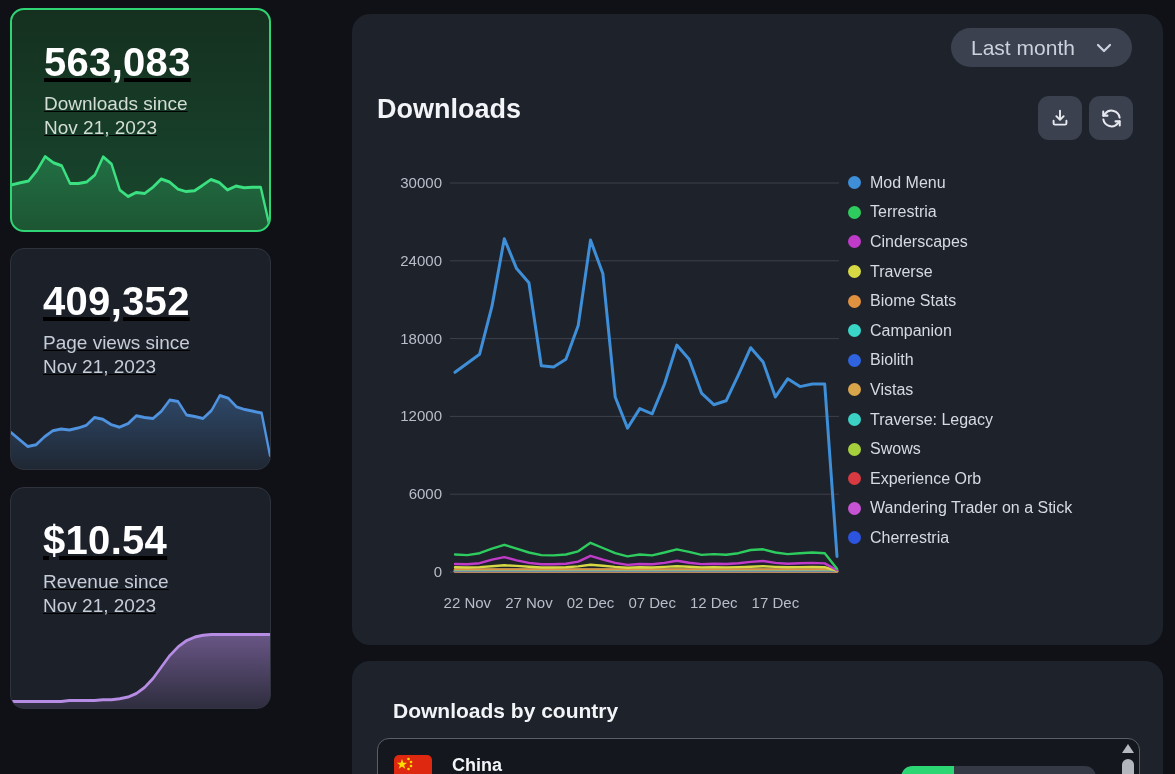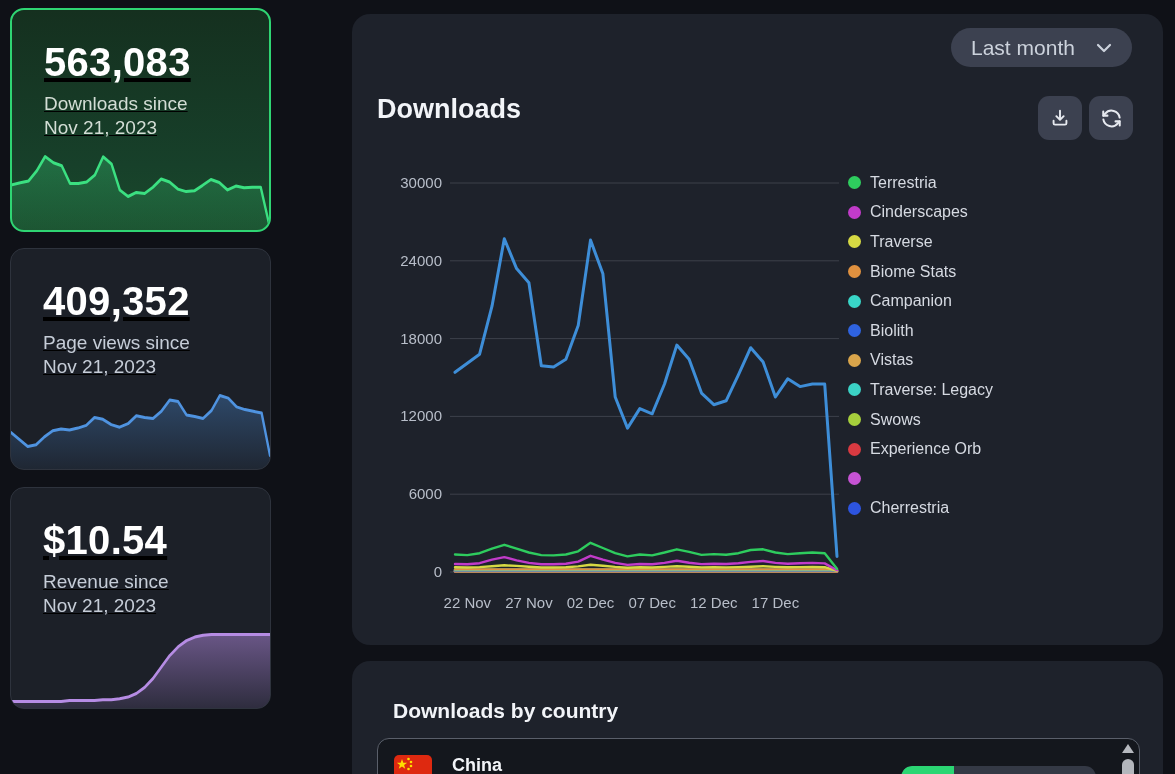--- a/index.html
+++ b/index.html
@@ -159,20 +159,24 @@
         <polyline points="75.0,406.2 87.3,406.2 99.6,406.2 112.0,406.2 124.3,406.2 136.6,406.2 148.9,406.2 161.3,406.2 173.6,406.2 185.9,406.2 198.2,406.2 210.5,406.2 222.9,406.2 235.2,406.2 247.5,406.2 259.8,406.2 272.2,406.2 284.5,406.2 296.8,406.2 309.1,406.2 321.5,406.2 333.8,406.2 346.1,406.2 358.4,406.2 370.7,406.2 383.1,406.2 395.4,406.2 407.7,406.2 420.0,406.2 432.4,406.2 444.7,406.2 457.0,406.2" fill="none" stroke="#2f63e0" stroke-width="2.4" stroke-linejoin="round" stroke-linecap="round"></polyline>
         <polyline points="75.0,405.8 87.3,405.8 99.6,405.8 112.0,405.8 124.3,405.8 136.6,405.8 148.9,405.8 161.3,405.8 173.6,405.8 185.9,405.8 198.2,405.8 210.5,405.8 222.9,405.8 235.2,405.8 247.5,405.8 259.8,405.8 272.2,405.8 284.5,405.8 296.8,405.8 309.1,405.8 321.5,405.8 333.8,405.8 346.1,405.8 358.4,405.8 370.7,405.8 383.1,405.8 395.4,405.8 407.7,405.8 420.0,405.8 432.4,405.8 444.7,405.8 457.0,405.8" fill="none" stroke="#39d6c8" stroke-width="2.4" stroke-linejoin="round" stroke-linecap="round"></polyline>
         <polyline points="75.0,405.4 87.3,405.4 99.6,405.4 112.0,405.4 124.3,405.4 136.6,405.4 148.9,405.4 161.3,405.4 173.6,405.4 185.9,405.4 198.2,405.4 210.5,405.4 222.9,405.4 235.2,405.4 247.5,405.4 259.8,405.4 272.2,405.4 284.5,405.4 296.8,405.4 309.1,405.4 321.5,405.4 333.8,405.4 346.1,405.4 358.4,405.4 370.7,405.4 383.1,405.4 395.4,405.4 407.7,405.4 420.0,405.4 432.4,405.4 444.7,405.4 457.0,405.4" fill="none" stroke="#e0913f" stroke-width="2.4" stroke-linejoin="round" stroke-linecap="round"></polyline>
         <polyline points="75.0,403.3 87.3,403.5 99.6,403.1 112.0,402.2 124.3,401.3 136.6,401.9 148.9,402.8 161.3,403.5 173.6,403.5 185.9,403.3 198.2,402.4 210.5,400.7 222.9,401.8 235.2,402.9 247.5,403.7 259.8,403.3 272.2,403.5 284.5,402.9 296.8,402.3 309.1,402.8 321.5,403.4 333.8,403.3 346.1,403.4 358.4,403.1 370.7,402.8 383.1,402.3 395.4,402.9 407.7,403.3 420.0,403.1 432.4,403.0 444.7,403.2 457.0,406.8" fill="none" stroke="#d6d943" stroke-width="2.4" stroke-linejoin="round" stroke-linecap="round"></polyline>
         <polyline points="75.0,400.0 87.3,400.2 99.6,399.2 112.0,395.7 124.3,393.1 136.6,396.3 148.9,398.9 161.3,400.2 173.6,400.3 185.9,399.8 198.2,397.6 210.5,391.8 222.9,395.7 235.2,398.9 247.5,400.9 259.8,400.0 272.2,400.3 284.5,398.9 296.8,396.7 309.1,398.7 321.5,400.1 333.8,399.7 346.1,400.0 358.4,399.2 370.7,397.9 383.1,397.0 395.4,398.9 407.7,399.7 420.0,399.2 432.4,398.9 444.7,399.4 457.0,406.3" fill="none" stroke="#c13bc9" stroke-width="2.4" stroke-linejoin="round" stroke-linecap="round"></polyline>
         <polyline points="75.0,390.5 87.3,391.1 99.6,389.2 112.0,384.7 124.3,380.8 136.6,384.7 148.9,388.5 161.3,391.1 173.6,391.4 185.9,390.5 198.2,387.3 210.5,378.8 222.9,384.0 235.2,389.2 247.5,392.4 259.8,390.5 272.2,391.4 284.5,388.5 296.8,385.3 309.1,387.9 321.5,390.9 333.8,390.1 346.1,390.8 358.4,389.2 370.7,386.0 383.1,385.3 395.4,388.5 407.7,390.1 420.0,389.2 432.4,388.5 444.7,389.2 457.0,404.8" fill="none" stroke="#2ecc5e" stroke-width="2.4" stroke-linejoin="round" stroke-linecap="round"></polyline>
         <polyline points="75.0,208.3 87.3,199.2 99.6,190.2 112.0,142.2 124.3,74.8 136.6,104.6 148.9,118.8 161.3,201.8 173.6,203.1 185.9,195.3 198.2,161.6 210.5,76.1 222.9,109.8 235.2,233.0 247.5,264.1 259.8,244.6 272.2,249.8 284.5,220.0 296.8,181.1 309.1,195.3 321.5,229.1 333.8,240.7 346.1,236.8 358.4,210.9 370.7,183.7 383.1,197.9 395.4,233.0 407.7,214.8 420.0,222.6 432.4,220.0 444.7,220.0 457.0,392.4" fill="none" stroke="#3e8ed8" stroke-width="3" stroke-linejoin="round" stroke-linecap="round"></polyline>
       </svg>
     <ul id="legend">
         <li class="legend-item">
+          <span class="legend-dot" style="background: rgb(62, 142, 216);"></span>
+          <span>Mod Menu</span>
+        </li>
+        <li class="legend-item">
           <span class="legend-dot" style="background: rgb(46, 204, 94);"></span>
           <span>Terrestria</span>
         </li>
         <li class="legend-item">
           <span class="legend-dot" style="background: rgb(193, 59, 201);"></span>
           <span>Cinderscapes</span>
         </li>
         <li class="legend-item">
           <span class="legend-dot" style="background: rgb(214, 217, 67);"></span>
           <span>Traverse</span>
@@ -200,20 +204,21 @@
         <li class="legend-item">
           <span class="legend-dot" style="background: rgb(166, 207, 60);"></span>
           <span>Swows</span>
         </li>
         <li class="legend-item">
           <span class="legend-dot" style="background: rgb(217, 58, 65);"></span>
           <span>Experience Orb</span>
         </li>
         <li class="legend-item">
           <span class="legend-dot" style="background: rgb(198, 83, 212);"></span>
+          <span>Wandering Trader on a Stick</span>
         </li>
         <li class="legend-item">
           <span class="legend-dot" style="background: rgb(45, 84, 223);"></span>
           <span>Cherrestria</span>
         </li>
       </ul>
   </section>
 
   <section class="panel" id="country-panel">
     <h3 class="country-title">Downloads by country</h3>

